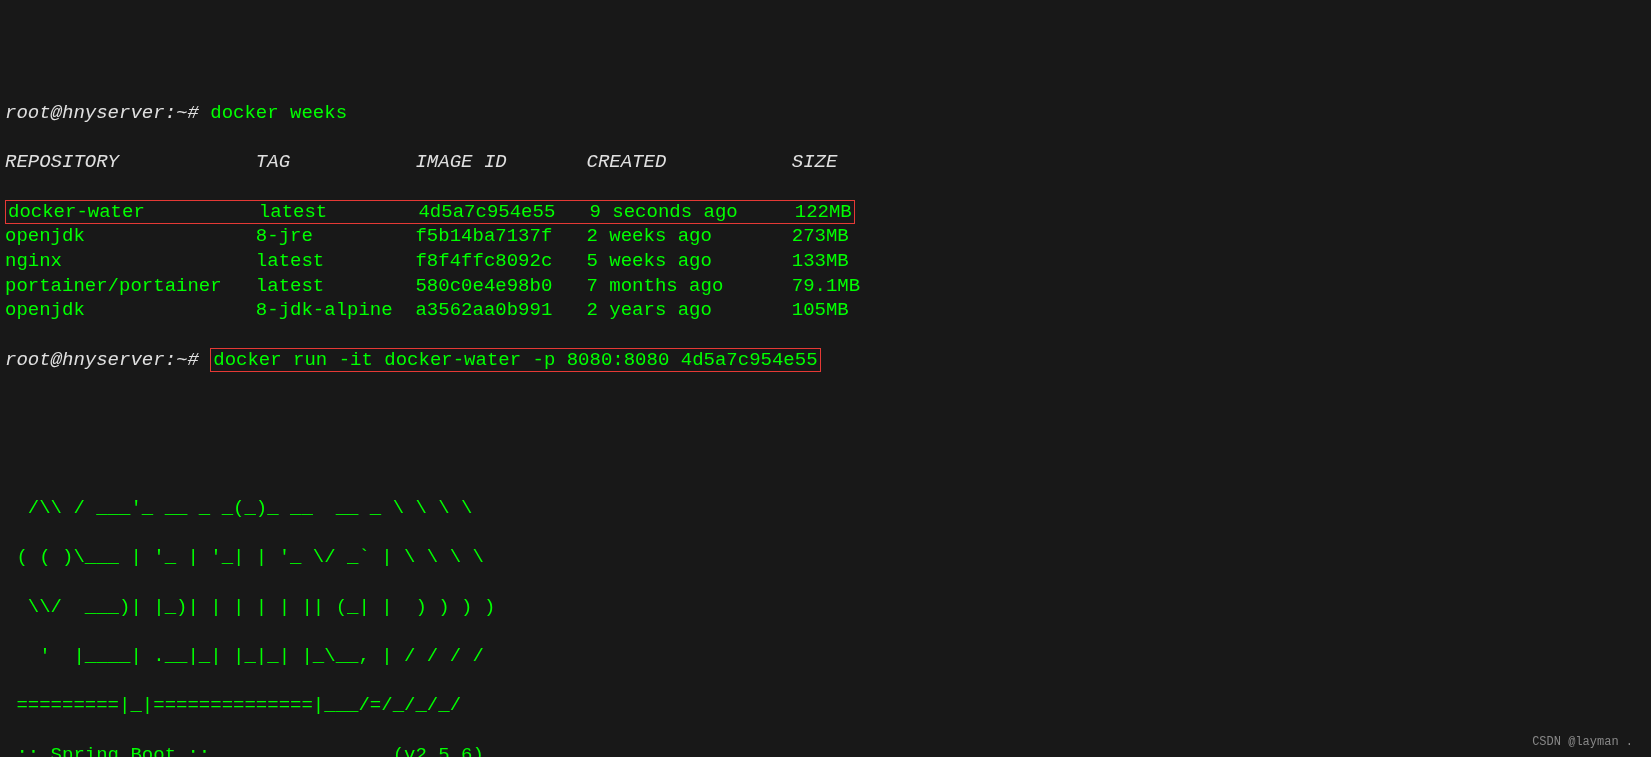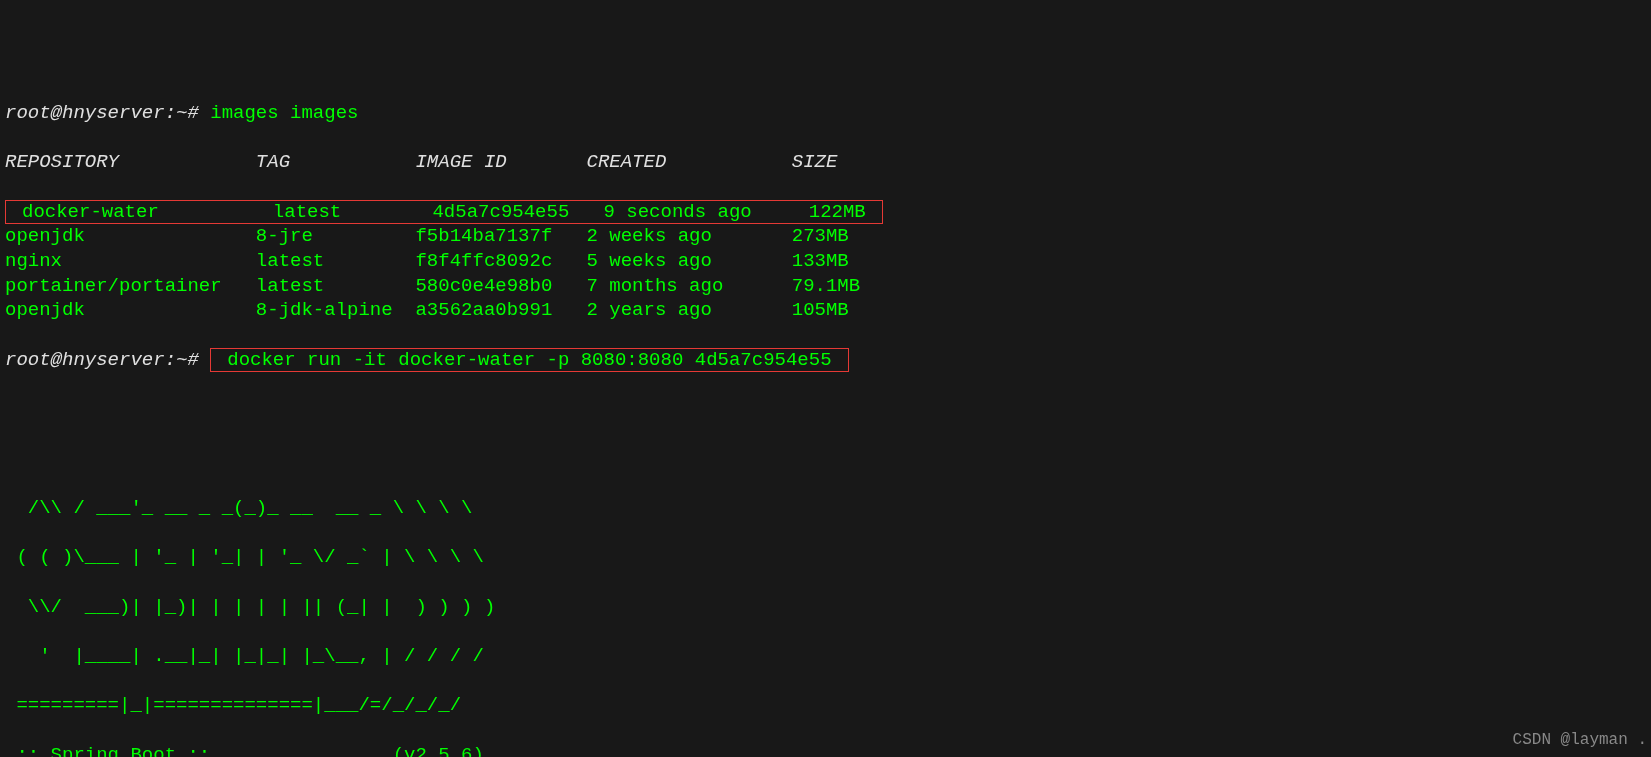--- a/index.html
+++ b/index.html
@@ -8,33 +8,33 @@
       color: #00ff00;
       font-family: 'Consolas', 'Monaco', 'Courier New', monospace;
       font-size: 19px;
       line-height: 1.3;
       padding: 2px 5px;
       white-space: pre;
       width: 1651px;
     }
     .green { color: #00ff00; }
     .white { color: #e0e0e0; font-style: italic; }
-    .red-box { border: 1.5px solid #e53935; display: inline; padding: 0 16px; margin-top: 34px; }
+    .red-box { border: 1.5px solid #e53935; display: inline; padding: 0 2px; margin-top: 34px; }
     .row { white-space: pre; }
     .watermark {
-      position: fixed; bottom: 6px; right: 4px;
-      color: #888; font-size: 16px;
+      position: fixed; bottom: 6px; right: 18px;
+      color: #888; font-size: 12px;
     }
   </style>
 </head>
 <body>
 
 
 
-<div class="row"><span class="white">root@hnyserver:~#</span> <span class="green">images images</span></div>
+<div class="row"><span class="white">root@hnyserver:~#</span> <span class="green">docker weeks</span></div>
 <div class="row white"><span id="th">REPOSITORY            TAG           IMAGE ID       CREATED           SIZE</span></div>
 <div id="tbody"><div class="row green"><span class="red-box">docker-water          latest        4d5a7c954e55   9 seconds ago     122MB</span></div><div class="row green">openjdk               8-jre         f5b14ba7137f   2 weeks ago       273MB</div><div class="row green">nginx                 latest        f8f4ffc8092c   5 weeks ago       133MB</div><div class="row green">portainer/portainer   latest        580c0e4e98b0   7 months ago      79.1MB</div><div class="row green">openjdk               8-jdk-alpine  a3562aa0b991   2 years ago       105MB</div></div>
 <div class="row"><span class="white">root@hnyserver:~#</span> <span class="red-box green">docker run -it docker-water -p 8080:8080 4d5a7c954e55</span></div>
 <div class="row">&nbsp;</div>
 <div class="row">&nbsp;</div>
 <div class="row green">  /\\ / ___'_ __ _ _(_)_ __  __ _ \ \ \ \</div>
 <div class="row green"> ( ( )\___ | '_ | '_| | '_ \/ _` | \ \ \ \</div>
 <div class="row green">  \\/  ___)| |_)| | | | | || (_| |  ) ) ) )</div>
 <div class="row green">   '  |____| .__|_| |_|_| |_\__, | / / / /</div>
 <div class="row green"> =========|_|==============|___/=/_/_/_/</div>

